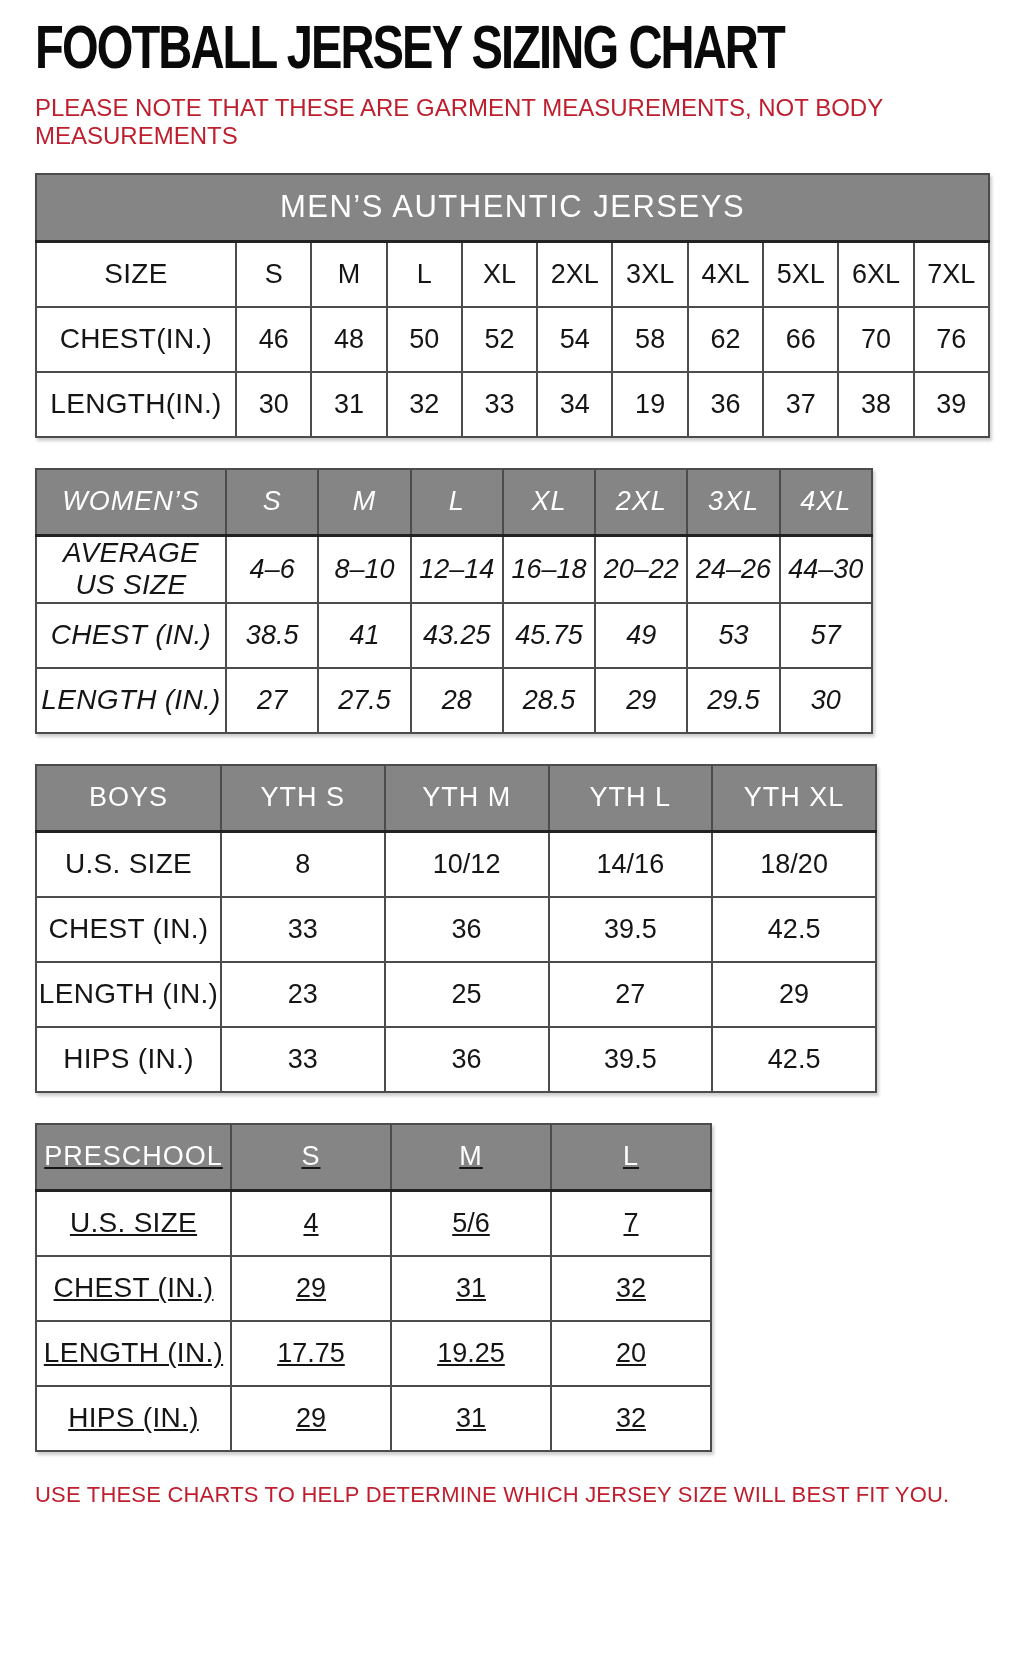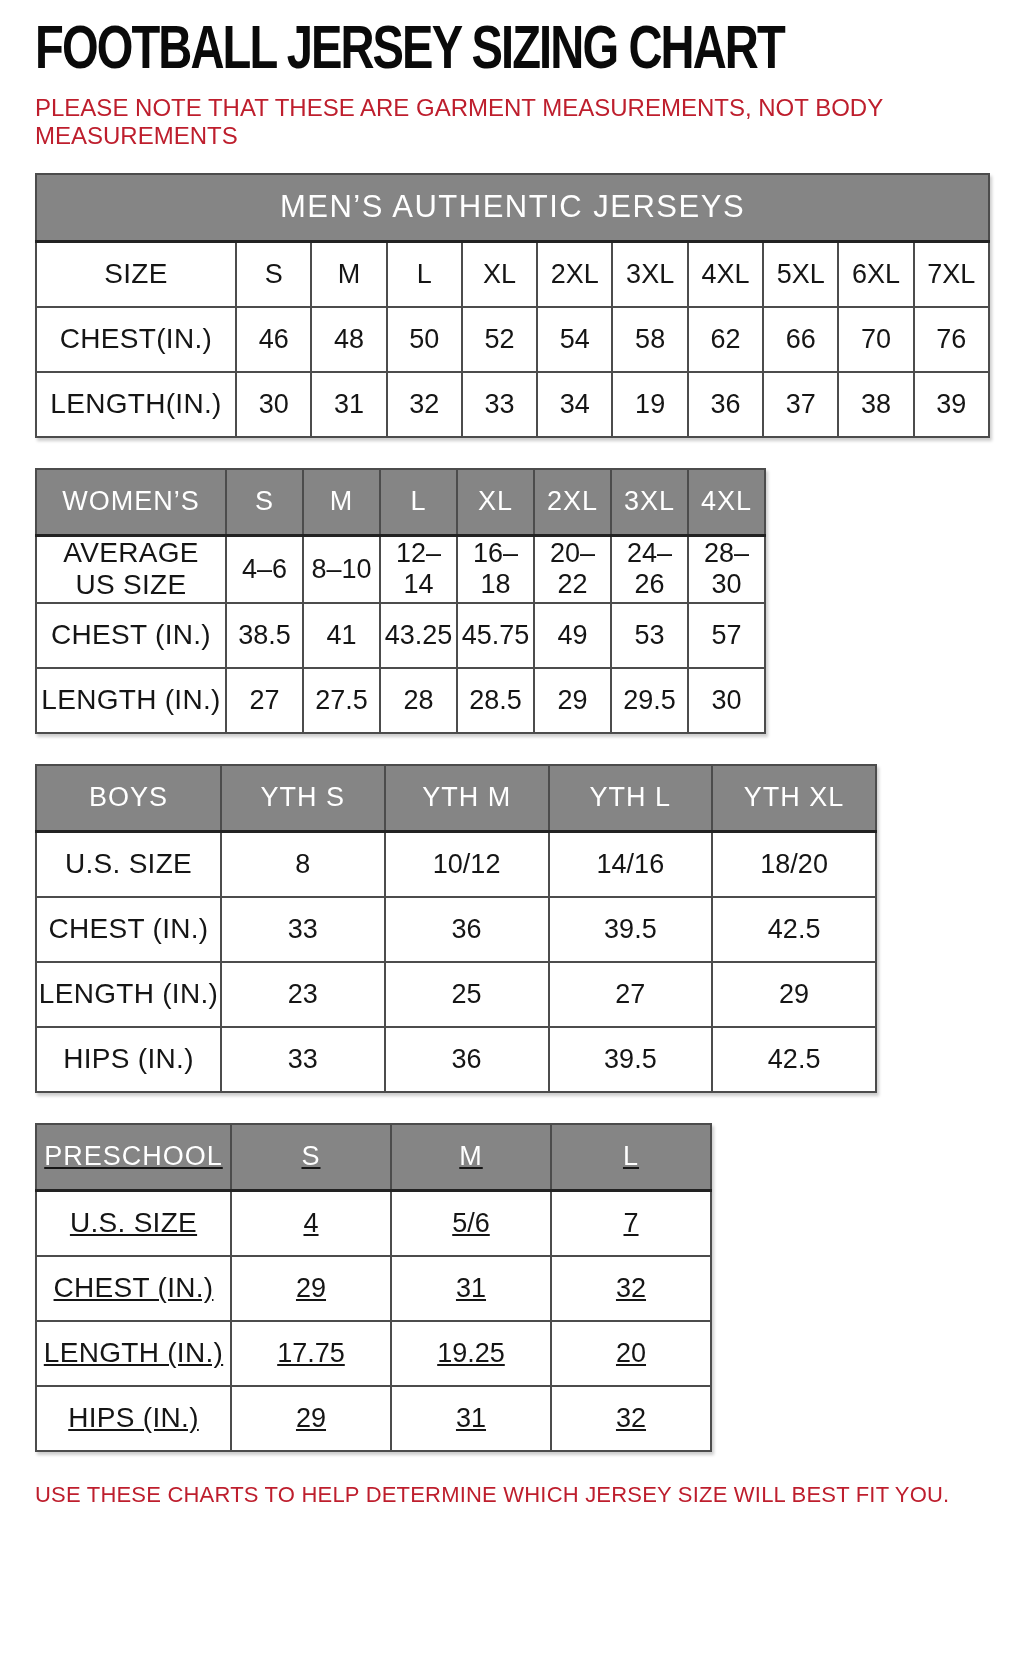--- a/index.html
+++ b/index.html
@@ -52,21 +52,21 @@
     font-size:27px; height:67px; letter-spacing:1px;
     border-bottom:3px solid #222222;
   }
   .body-row td{ height:65px; font-size:27px; color:var(--ink); background:#ffffff; }
   .body-row .label-cell{
     font-size:28px; letter-spacing:0.3px;
     white-space:pre-line; line-height:1.15;
   }
 
   .t-mens{ width:955px; }       .t-mens .col-label{ width:200px; }
-  .t-womens{ width:731px; }     .t-womens .col-label{ width:190px; }
+  .t-womens{ width:838px;font-style:italic; }     .t-womens .col-label{ width:190px; }
   .t-boys{ width:842px; }       .t-boys .col-label{ width:185px; }
   .t-preschool{ width:677px;text-decoration:underline; }  .t-preschool .col-label{ width:195px; }
 
   .footer{
     color:var(--red); font-weight:400;
     font-size:22px; letter-spacing:0.2px;
     margin-top:26px; white-space:nowrap;
   }
 </style>
 </head>
@@ -162,21 +162,21 @@
         </tr>
         <tr class="body-row">
           <td class="label-cell">AVERAGE
 US SIZE</td>
           <td class="data-cell">4–6</td>
           <td class="data-cell">8–10</td>
           <td class="data-cell">12–14</td>
           <td class="data-cell">16–18</td>
           <td class="data-cell">20–22</td>
           <td class="data-cell">24–26</td>
-          <td class="data-cell">28–30</td>
+          <td class="data-cell">44–30</td>
         </tr>
         <tr class="body-row">
           <td class="label-cell">CHEST (IN.)</td>
           <td class="data-cell">38.5</td>
           <td class="data-cell">41</td>
           <td class="data-cell">43.25</td>
           <td class="data-cell">45.75</td>
           <td class="data-cell">49</td>
           <td class="data-cell">53</td>
           <td class="data-cell">57</td>

